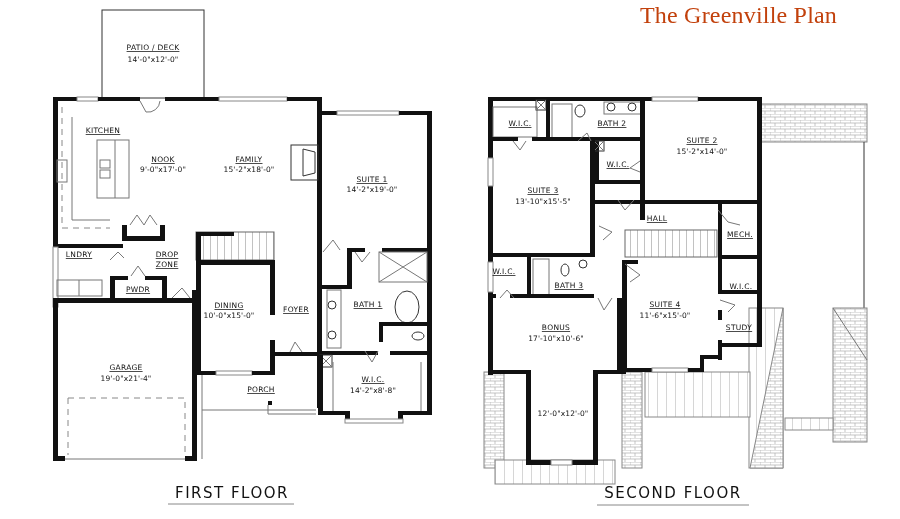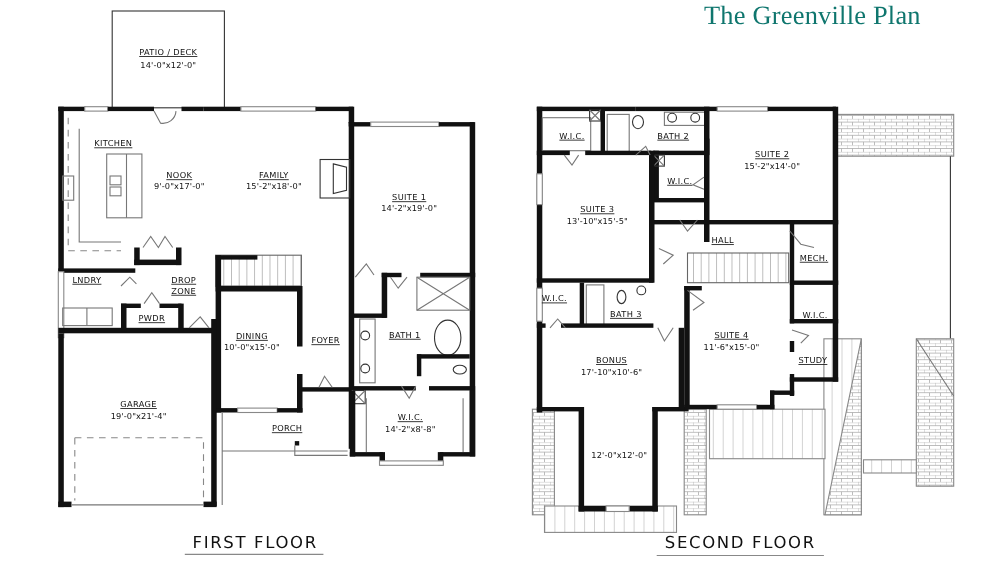--- a/index.html
+++ b/index.html
@@ -1,17 +1,17 @@
 <!DOCTYPE html>
 <html><head>
 <meta charset="utf-8">
 <style>
   html, body { margin: 0; padding: 0; background: #ffffff; }
   body { width: 900px; height: 519px; overflow: hidden; position: relative; font-family: "DejaVu Sans", sans-serif; }
-  .title { position: absolute; left: 640px; top: 2px; font-family: "Liberation Serif", "DejaVu Serif", serif; font-size: 24px; color: #0f766e; letter-spacing: 0.2px; }
+  .title { position: absolute; left: 640px; top: 2px; font-family: "Liberation Serif", "DejaVu Serif", serif; font-size: 24px; color: #c2410c; letter-spacing: 0.2px; }
   svg { position: absolute; left: 0; top: 0; }
   .wall { fill: #111; }
   .thin { stroke: #777; stroke-width: 1; fill: none; }
   .thin-dark { stroke: #333; stroke-width: 1; fill: none; }
   .dash { stroke: #888; stroke-width: 1; fill: none; stroke-dasharray: 6 5; }
   .win { fill: #fff; stroke: #888; stroke-width: 1; }
   .rl { font-family: "DejaVu Sans", sans-serif; font-size: 7.5px; fill: #111; text-anchor: middle; text-decoration: underline; letter-spacing: 0.3px; }
   .rd { font-family: "DejaVu Sans", sans-serif; font-size: 7.5px; fill: #111; text-anchor: middle; letter-spacing: 0.1px; }
   .floor-label { font-family: "DejaVu Sans", sans-serif; font-size: 15px; fill: #111; text-anchor: middle; letter-spacing: 1.5px; }
   .floor-rule { stroke: #888; stroke-width: 1; }

